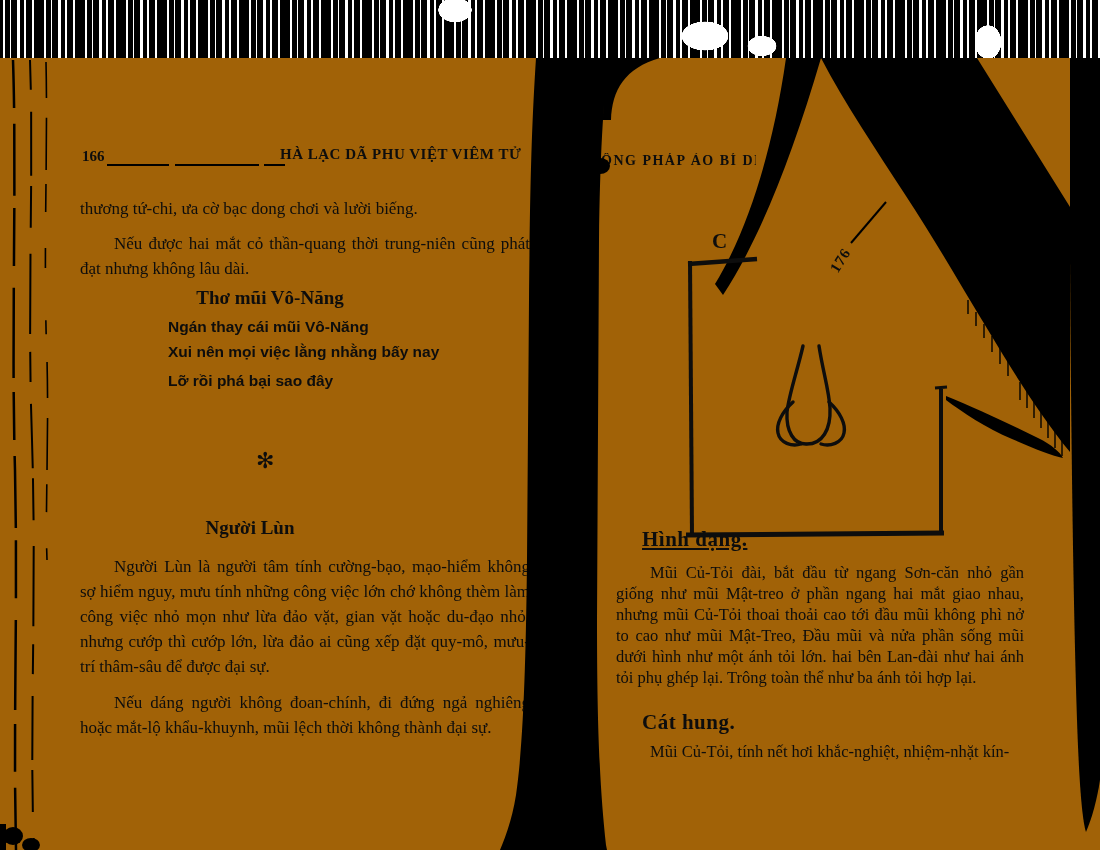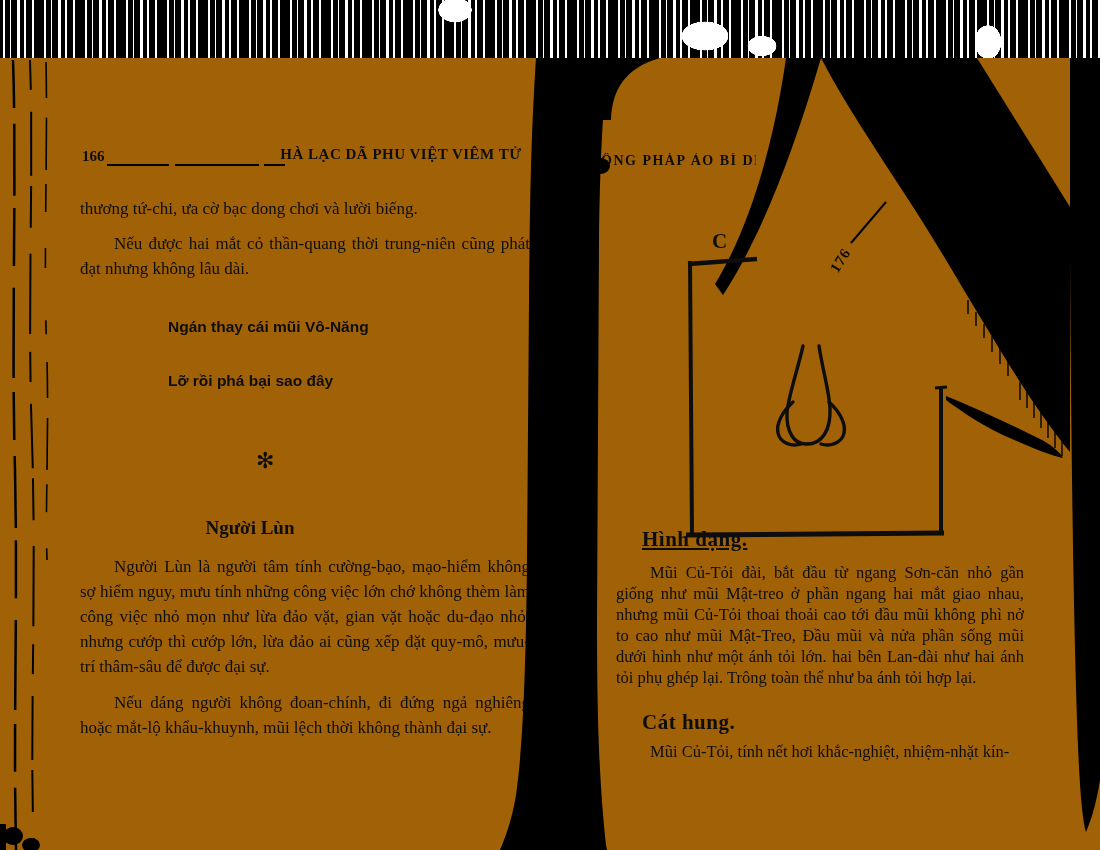--- a/index.html
+++ b/index.html
@@ -15,21 +15,21 @@
       radial-gradient(ellipse 56px 30px at 1168px 30px,#fff 55%,transparent 56%),
       radial-gradient(ellipse 24px 30px at 988px 42px,#fff 55%,transparent 56%),
       radial-gradient(ellipse 30px 22px at 455px 10px,#fff 55%,transparent 56%),
       repeating-linear-gradient(90deg,#000 0 3px,#fff 3px 5px,#000 5px 10px,#fff 10px 11px,#000 11px 17px,#fff 17px 20px,#000 20px 24px,#fff 24px 26px,#000 26px 32px,#fff 32px 34px,#000 34px 41px);
   }
   .txt{position:absolute;}
   .body-l{font-size:17px;line-height:25px;text-align:justify;}
   .body-r{font-size:16.5px;line-height:21px;text-align:justify;}
   .indent{text-indent:34px;}
   #lp-num{left:82px;top:148px;font-size:15px;font-weight:bold;}
-  #lp-title{left:280px;top:146px;width:242px;text-align:center;font-weight:bold;font-size:15px;letter-spacing:.5px;white-space:nowrap;}
+  #lp-title{left:280px;top:146px;width:242px;text-align:left;font-weight:bold;font-size:15px;letter-spacing:.5px;white-space:nowrap;}
   #lp-p1{left:80px;top:196px;width:450px;}
   #lp-p2{left:80px;top:231px;width:450px;}
   #lp-poem-title{left:80px;top:287px;width:380px;text-align:center;font-size:19px;font-weight:bold;}
   .poem-line{position:absolute;left:168px;font-family:"Liberation Sans","DejaVu Sans",sans-serif;font-weight:bold;font-size:15.5px;white-space:nowrap;}
   #divider{left:256px;top:448px;font-size:22px;}
   #lp-sec-title{left:80px;top:517px;width:340px;text-align:center;font-size:19px;font-weight:bold;}
   #lp-p3{left:80px;top:554px;width:450px;}
   #lp-p4{left:80px;top:690px;width:450px;}
   #rp-header{left:601px;top:153px;width:155px;overflow:hidden;white-space:nowrap;font-weight:bold;font-size:14px;letter-spacing:1.5px;}
   #rp-fig-label{left:712px;top:229px;font-size:21px;font-weight:bold;}
@@ -43,21 +43,23 @@
 </style>
 </head>
 <body>
 
 <div id="screen">
 
   <div class="txt" id="lp-num">166</div>
   <div class="txt" id="lp-title">HÀ LẠC DÃ PHU VIỆT VIÊM TỬ</div>
   <div class="txt body-l indent" id="lp-p2">Nếu được hai mắt cỏ thần-quang thời trung-niên cũng phát đạt nhưng không lâu dài.</div>
   <div class="txt body-l" id="lp-p1">thương tứ-chi, ưa cờ bạc dong chơi và lười biếng.</div>
+  <div class="txt" id="lp-poem-title">Thơ mũi Vô-Năng</div>
   <div class="poem-line" style="top:318px">Ngán thay cái mũi Vô-Năng</div>
+  <div class="poem-line" style="top:343px">Xui nên mọi việc lằng nhằng bấy nay</div>
   <div class="poem-line" style="top:372px">Lỡ rồi phá bại sao đây</div>
   <div class="txt" id="divider">✻</div>
   <div class="txt" id="lp-sec-title">Người Lùn</div>
   <div class="txt body-l indent" id="lp-p3">Người Lùn là người tâm tính cường-bạo, mạo-hiểm không sợ hiểm nguy, mưu tính những công việc lớn chớ không thèm làm công việc nhỏ mọn như lừa đảo vặt, gian vặt hoặc du-đạo nhỏ, nhưng cướp thì cướp lớn, lừa đảo ai cũng xếp đặt quy-mô, mưu-trí thâm-sâu để được đại sự.</div>
   <div class="txt body-l indent" id="lp-p4">Nếu dáng người không đoan-chính, đi đứng ngả nghiêng hoặc mắt-lộ khẩu-khuynh, mũi lệch thời không thành đại sự.</div>
 
   <div class="txt" id="rp-header">ỒNG PHÁP ẢO BÍ DIỆN</div>
   <div class="txt" id="rp-fig-label">C</div>
   <div class="txt" id="rp-fold-num">176</div>
   <div class="txt" id="rp-sec1-title">Hình dạng.</div>

